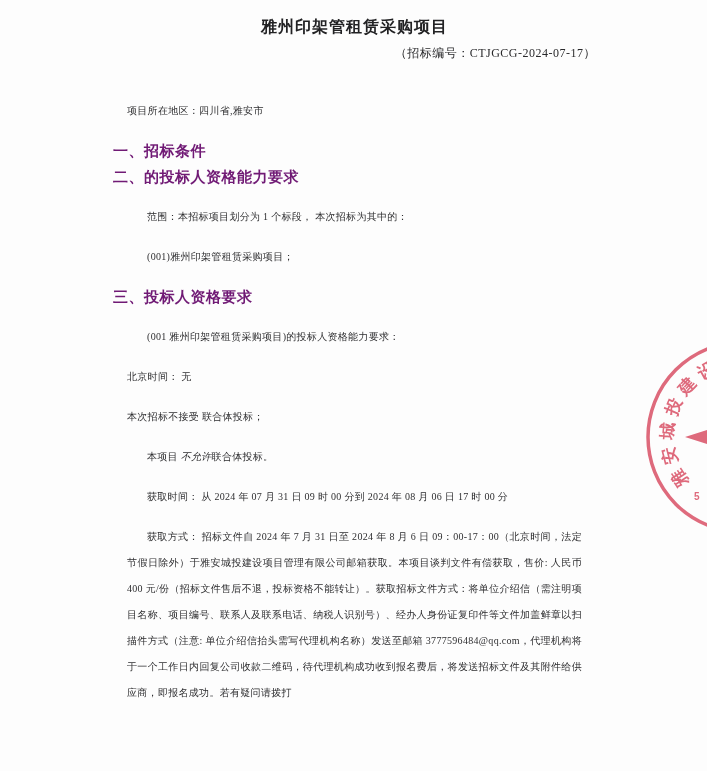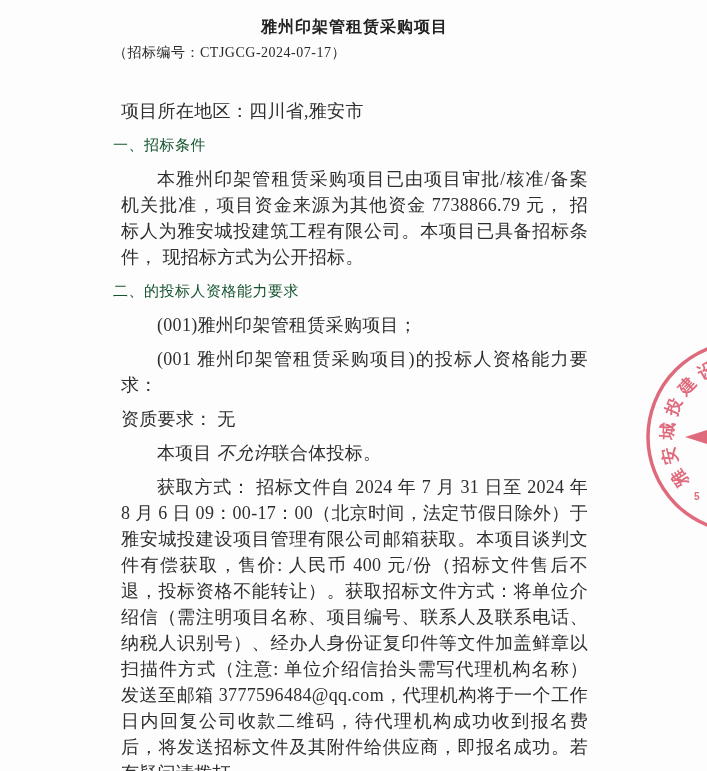--- a/index.html
+++ b/index.html
@@ -23,41 +23,41 @@
   .doc-title {
     margin: 14px 0 0 0;
     text-align: center;
     font-size: 16px;
     font-weight: 700;
     line-height: 26px;
     color: #222224;
     letter-spacing: 1px;
   }
   .doc-subtitle {
-    text-align: left;
-    font-size: 14px;
+    text-align: right;
+    font-size: 12px;
     line-height: 26px;
     color: #29292b;
     letter-spacing: 0.5px;
   }
   .line, .para {
-    margin: 8px;
-    font-size: 18px;
+    margin: 14px;
+    font-size: 10px;
     line-height: 26px;
     letter-spacing: 0.3px;
     text-align: justify;
   }
   .first-line { margin-top: 32px; }
   .indent { text-indent: 2em; }
   h2.sec-heading {
     margin: 0;
     font-size: 15px;
-    font-weight: 400;
+    font-weight: 700;
     line-height: 26px;
-    color: #14532d;
+    color: #701a75;
     letter-spacing: 0.5px;
   }
   .joint em { }
   .seal {
     position: absolute;
     left: 600px; top: 330px;
     width: 107px; height: 230px;
     pointer-events: none;
   }
   .seal text {
@@ -70,29 +70,32 @@
 
 <div class="page">
   <div class="content">
 
     <h1 class="doc-title">雅州印架管租赁采购项目</h1>
     <div class="doc-subtitle">（招标编号：CTJGCG-2024-07-17）</div>
 
     <p class="line first-line">项目所在地区：四川省,雅安市</p>
 
     <h2 class="sec-heading">一、招标条件</h2>
-    <p class="para indent">本雅州印架管租赁采购项目已由项目审批/核准/备案机关批准，项目资金来源为其他资金 7738866.79 元， 招标人为雅安城投建筑工程有限公司。本项目已具备招标条件， 现招标方式为公开招标。</p>
 
     <h2 class="sec-heading">二、的投标人资格能力要求</h2>
+    <p class="para indent">范围：本招标项目划分为 1 个标段， 本次招标为其中的：</p>
     <p class="para indent">(001)雅州印架管租赁采购项目；</p>
 
+    <h2 class="sec-heading">三、投标人资格要求</h2>
     <p class="para indent">(001 雅州印架管租赁采购项目)的投标人资格能力要求：</p>
-    <p class="para">资质要求： 无</p>
+    <p class="para">北京时间： 无</p>
+    <p class="para">本次招标不接受 联合体投标；</p>
     <p class="para indent joint"><span>本项目 </span><em>不允许</em><span>联合体投标。</span></p>
 
+    <p class="para indent">获取时间： 从 2024 年 07 月 31 日 09 时 00 分到 2024 年 08 月 06 日 17 时 00 分</p>
     <p class="para indent">获取方式： 招标文件自 2024 年 7 月 31 日至 2024 年 8 月 6 日 09：00-17：00（北京时间，法定节假日除外）于雅安城投建设项目管理有限公司邮箱获取。本项目谈判文件有偿获取，售价: 人民币 400 元/份（招标文件售后不退，投标资格不能转让）。获取招标文件方式：将单位介绍信（需注明项目名称、项目编号、联系人及联系电话、纳税人识别号）、经办人身份证复印件等文件加盖鲜章以扫描件方式（注意: 单位介绍信抬头需写代理机构名称）发送至邮箱 3777596484@qq.com，代理机构将于一个工作日内回复公司收款二维码，待代理机构成功收到报名费后，将发送招标文件及其附件给供应商，即报名成功。若有疑问请拨打</p>
 
   </div>
 
   <svg class="seal" viewBox="600 330 107 230" aria-hidden="true">
     <g opacity="0.82">
       <circle cx="743" cy="437" r="95" fill="none" stroke="#d84a60" stroke-width="3.5"></circle>
       <path d="M685,437 L725.2,424.1 L725.1,381.8 L749.8,416.1 L789.9,402.9 L765,437 L789.9,471.1 L749.8,457.9 L725.1,492.2 L725.2,449.9 Z" fill="#d84a60"></path>
       <path id="sealArc" d="M 689.4 482 A 70 70 0 1 1 796.6 482" fill="none" stroke="none"></path>
       <text font-size="17" fill="#d84a60">

